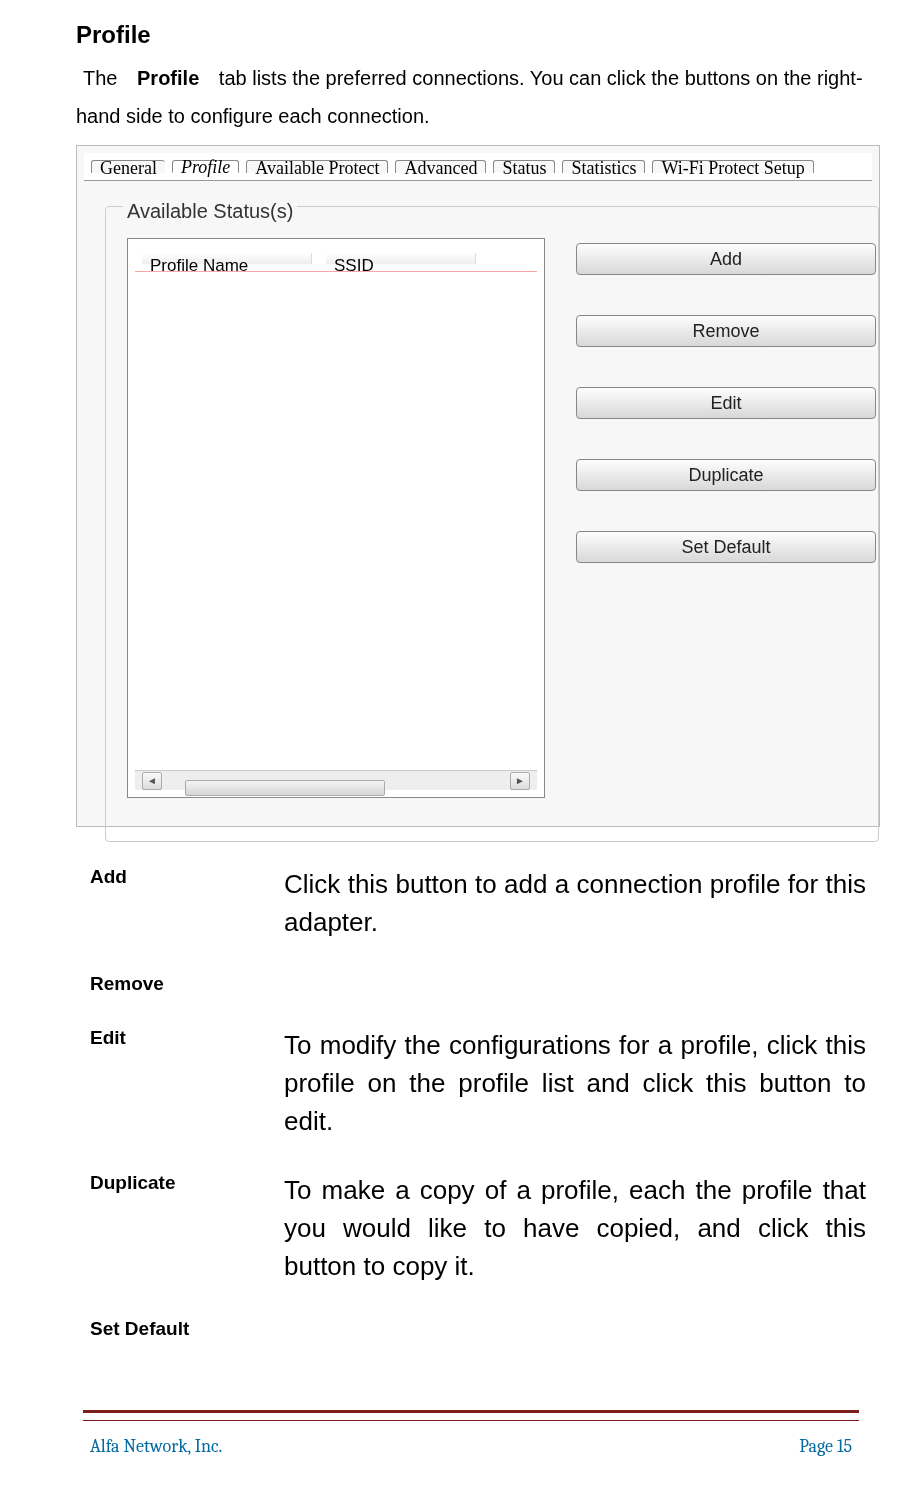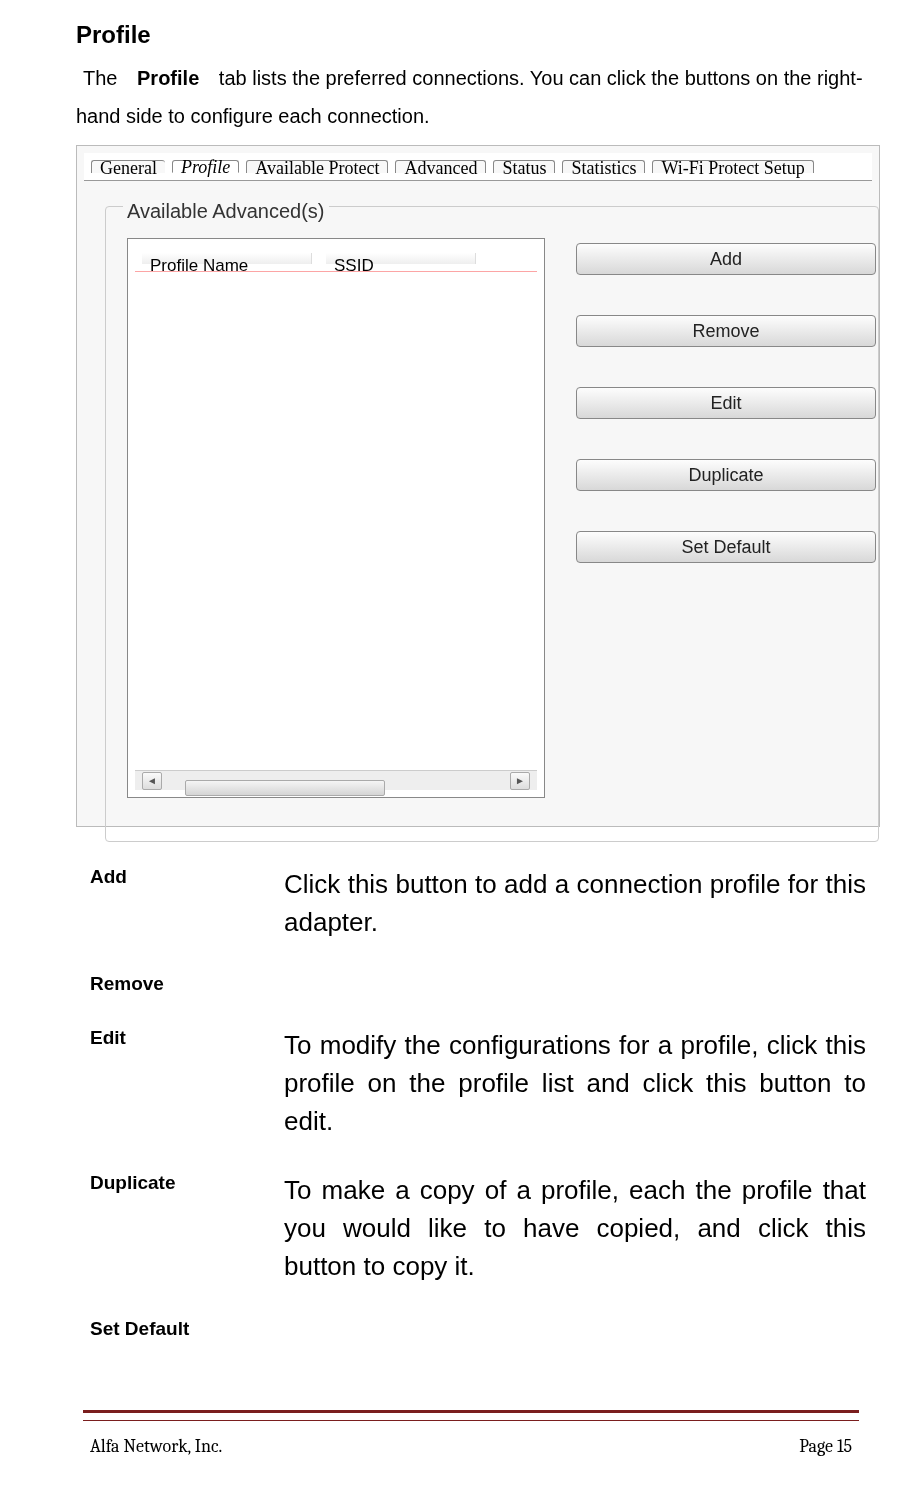--- a/index.html
+++ b/index.html
@@ -27,21 +27,21 @@
   .sb-thumb { position: absolute; left: 2px; top: 1px; width: 200px; height: 16px; background: linear-gradient(#f5f5f5,#d5d5d5); border: 1px solid #aaa; border-radius: 2px; }
   .btncol { position: absolute; top: 22px; left: 456px; width: 308px; }
   .winbtn { width: 300px; height: 32px; margin-bottom: 40px; background: linear-gradient(#fdfdfd,#d8d8d8); border: 1px solid #888; border-radius: 4px; font-family: Tahoma, sans-serif; font-size: 18px; color: #222; display: flex; align-items: center; justify-content: center; cursor: pointer; }
   .desc-table { width: 100%; }
   .desc-row { display: flex; margin-bottom: 18px; }
   .desc-term { width: 180px; flex-shrink: 0; font-size: 19px; font-weight: bold; }
   .desc-def { flex: 1; font-size: 26px; line-height: 1.45; text-align: justify; }
   .footer { position: absolute; left: 48px; right: 48px; bottom: 28px; }
   .footer-line1 { height: 3px; background: #7a1e1e; margin-bottom: 2px; }
   .footer-line2 { height: 1px; background: #7a1e1e; margin-bottom: 8px; }
-  .footer-row { display: flex; justify-content: space-between; font-family: Cambria, Georgia, serif; font-size: 18px; color: #000000; }
+  .footer-row { display: flex; justify-content: space-between; font-family: Cambria, Georgia, serif; font-size: 18px; color: #0369a1; }
 </style>
 </head>
 <body>
 
 <div class="page">
   <div class="heading">Profile</div>
   <p class="intro">
     <span>The </span><b>Profile</b><span> tab lists the preferred connections. You can click the buttons on the right-hand side to configure each connection.</span>
   </p>
 
@@ -50,21 +50,21 @@
       <div class="tab first">General</div>
       <div class="tab active">Profile</div>
       <div class="tab">Available Protect</div>
       <div class="tab">Advanced</div>
       <div class="tab">Status</div>
       <div class="tab">Statistics</div>
       <div class="tab">Wi-Fi Protect Setup</div>
     </div>
     <div class="pane">
       <div class="groupbox">
-        <div class="groupbox-label">Available Advanced(s)</div>
+        <div class="groupbox-label">Available Status(s)</div>
         <div class="listbox">
           <div class="listhead">
             <div class="col col1">Profile Name</div>
             <div class="col col2">SSID</div>
           </div>
           <div class="scrollbar-h">
             <div class="sb-btn">◄</div>
             <div class="sb-track">
               <div class="sb-thumb"></div>
             </div>

